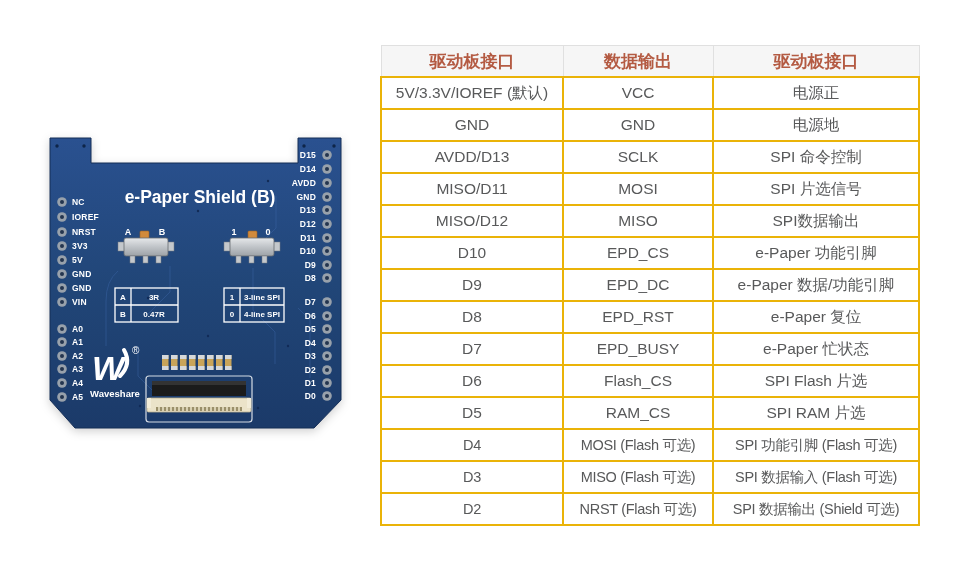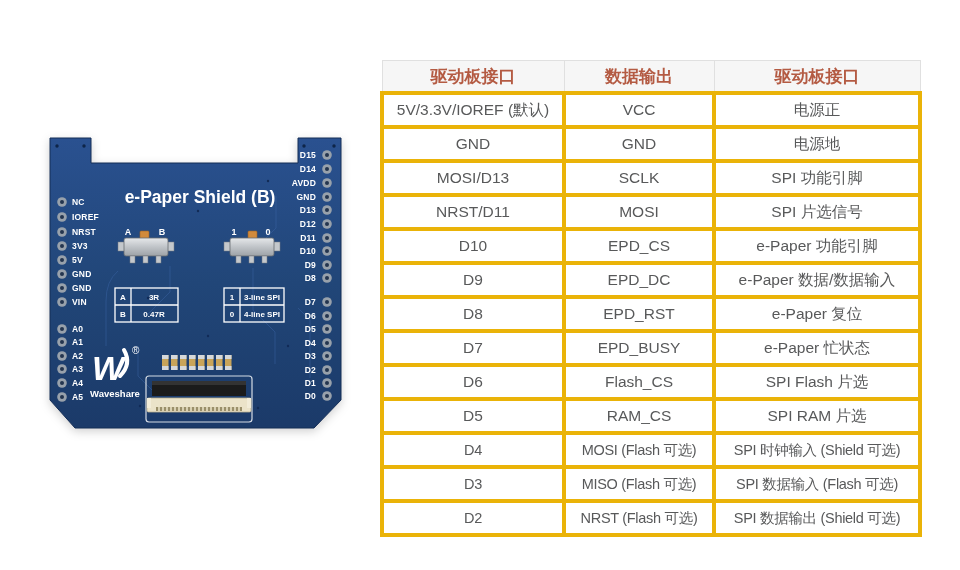--- a/index.html
+++ b/index.html
@@ -10,32 +10,32 @@
   }
   
   .board-wrap{position:absolute;left:48px;top:136px;width:296px;height:300px;}
   .board-wrap svg{overflow:visible;display:block;filter:drop-shadow(0 3px 5px rgba(0,0,0,.18));}
   svg text{font-family:"Liberation Sans","DejaVu Sans",sans-serif;}
   .pinlabel{font-size:8.5px;font-weight:bold;fill:#ffffff;letter-spacing:.2px;}
   .minitab{font-size:8px;font-weight:bold;fill:#ffffff;}
   .swlabel{font-size:9px;font-weight:bold;fill:#ffffff;}
   
   .spec-table{
-    position:absolute;left:380px;top:60px;width:540px;
+    position:absolute;left:380px;top:45px;width:540px;
     border-collapse:collapse;table-layout:fixed;
     color:#58595a;
   }
   .spec-table th{
     height:30px;background:#f6f6f6;color:#b45b43;
     font-weight:bold;font-size:17px;
     border:1px solid #e0e0e0;padding:0 2px;text-align:center;
   }
   .spec-table td{
     height:30px;font-size:15.5px;text-align:center;
-    border:4px solid #eab308;padding:0 2px;white-space:nowrap;overflow:hidden;
+    border:2px solid #eab308;padding:0 2px;white-space:nowrap;overflow:hidden;
     background:#ffffff;
   }
   .spec-table tr.compact td{font-size:14.5px;letter-spacing:-0.3px;}
   .col-interface{width:182px;}
   .col-pin{width:150px;}
   .col-desc{width:206px;}
 </style>
 </head>
 <body>
 
@@ -405,38 +405,43 @@
       <td>5V/3.3V/IOREF (默认)</td>
       <td>VCC</td>
       <td>电源正</td>
     </tr>
     <tr>
       <td>GND</td>
       <td>GND</td>
       <td>电源地</td>
     </tr>
     <tr>
-      <td>MOSI/D13</td>
+      <td>AVDD/D13</td>
       <td>SCLK</td>
-      <td>SPI 功能引脚</td>
-    </tr>
-    <tr>
-      <td>NRST/D11</td>
+      <td>SPI 命令控制</td>
+    </tr>
+    <tr>
+      <td>MISO/D11</td>
       <td>MOSI</td>
       <td>SPI 片选信号</td>
+    </tr>
+    <tr>
+      <td>MISO/D12</td>
+      <td>MISO</td>
+      <td>SPI数据输出</td>
     </tr>
     <tr>
       <td>D10</td>
       <td>EPD_CS</td>
       <td>e-Paper 功能引脚</td>
     </tr>
     <tr>
       <td>D9</td>
       <td>EPD_DC</td>
-      <td>e-Paper 数据/数据输入</td>
+      <td>e-Paper 数据/功能引脚</td>
     </tr>
     <tr>
       <td>D8</td>
       <td>EPD_RST</td>
       <td>e-Paper 复位</td>
     </tr>
     <tr>
       <td>D7</td>
       <td>EPD_BUSY</td>
       <td>e-Paper 忙状态</td>
@@ -447,21 +452,21 @@
       <td>SPI Flash 片选</td>
     </tr>
     <tr>
       <td>D5</td>
       <td>RAM_CS</td>
       <td>SPI RAM 片选</td>
     </tr>
     <tr class="compact">
       <td>D4</td>
       <td>MOSI (Flash 可选)</td>
-      <td>SPI 时钟输入 (Shield 可选)</td>
+      <td>SPI 功能引脚 (Flash 可选)</td>
     </tr>
     <tr class="compact">
       <td>D3</td>
       <td>MISO (Flash 可选)</td>
       <td>SPI 数据输入 (Flash 可选)</td>
     </tr>
     <tr class="compact">
       <td>D2</td>
       <td>NRST (Flash 可选)</td>
       <td>SPI 数据输出 (Shield 可选)</td>

